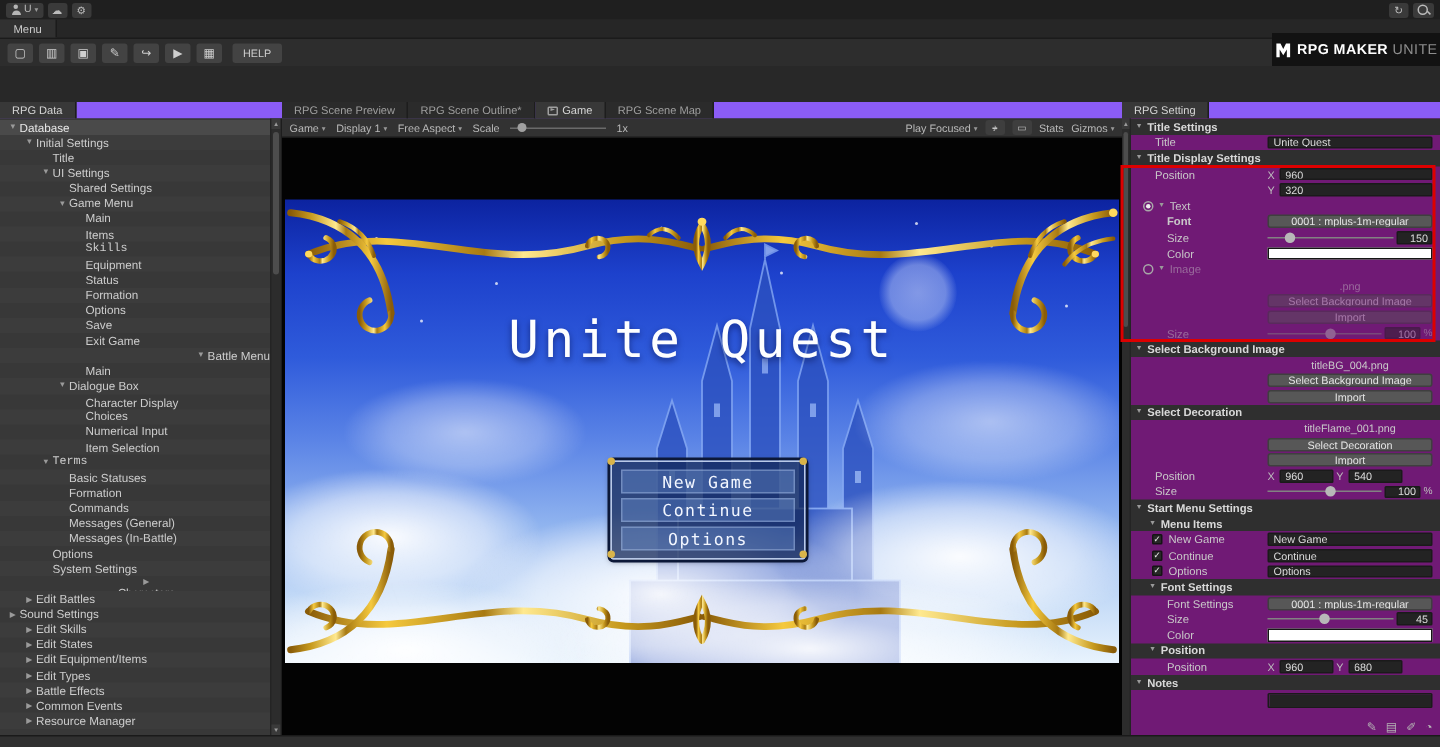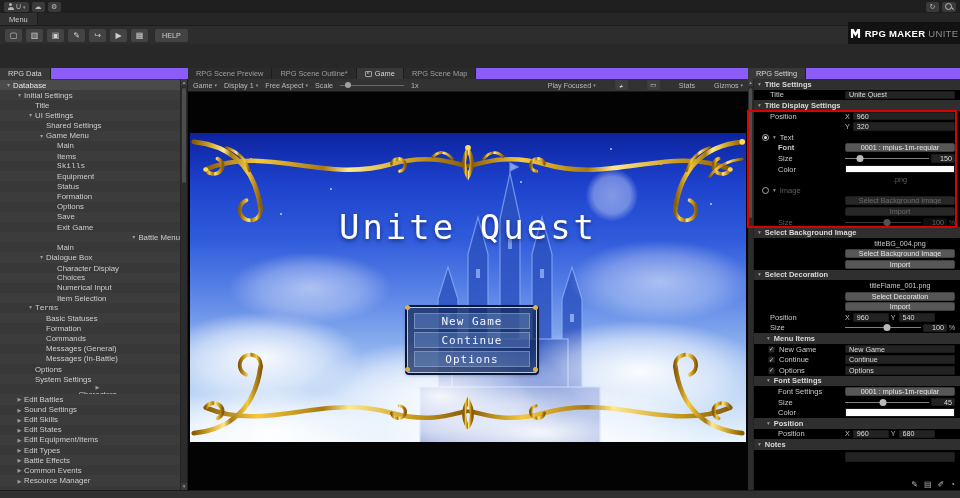--- a/index.html
+++ b/index.html
@@ -47,21 +47,21 @@
 .tree-row.sel{background:#4a4a4a;color:#e8e8e8}
 .tree-arrow{width:9px;font-size:5.2px;color:#9a9a9a;text-align:center;flex:none}
 .vsb{position:absolute;top:0;bottom:0;right:0;width:7px;background:#2c2c2c;border-left:1px solid #242424}
 .vsb .thumb{position:absolute;left:1px;right:1px;top:9px;height:95px;background:#4d4d4d;border-radius:2px}
 .vsb .up,.vsb .dn{position:absolute;left:0;right:0;height:7px;background:#3a3a3a;color:#9a9a9a;font-size:4.2px;display:flex;align-items:center;justify-content:center}
 .vsb .up{top:0}.vsb .dn{bottom:0}
 
 
 .game-toolbar{position:absolute;top:79px;left:188px;width:560px;height:13px;background:#323232;border-bottom:1px solid #191919;display:flex;align-items:center;gap:7px;padding:0 5px;font-size:7.2px;color:#b9b9b9}
 .gt-dd{display:inline-flex;align-items:center;gap:2px;white-space:nowrap}
-.gt-right{margin-left:auto;display:flex;align-items:center;gap:19px}
+.gt-right{margin-left:auto;display:flex;align-items:center;gap:5px}
 .strack{position:relative;width:64px;height:1px;background:#6a6a6a}
 .sknob{position:absolute;top:-2.5px;left:8%;width:6px;height:6px;background:#a0a0a0;border-radius:50%}
 .gt-ic{width:13px;height:10px;background:#3e3e3e;border-radius:2px;display:inline-flex;align-items:center;justify-content:center;font-size:6.5px;color:#c5c5c5}
 .strike{text-decoration:line-through}
 .viewport{position:absolute;top:92px;left:188px;width:560px;height:398px;background:#030303;overflow:hidden}
 
 .title-screen{position:absolute;top:41px;left:2px;width:556px;height:309px;overflow:hidden;
 background:linear-gradient(180deg,#0c23a0 0%,#1d41cc 16%,#2f5bdb 34%,#5b84e6 52%,#8fb3ef 70%,#c3daf7 86%,#e8f3fd 100%)}
 .moon{position:absolute;left:396px;top:36px;width:52px;height:52px;border-radius:50%;background:radial-gradient(circle,#e3e9fc 0%,#bccaf4 50%,rgba(188,202,244,0) 72%);opacity:.5}
 .star{position:absolute;width:2px;height:2px;background:#fff;border-radius:50%;opacity:.75}
@@ -74,21 +74,21 @@
 .orn-tl{top:0;left:0;transform:scaleX(-1)}
 .orn-tr{top:0;right:0}
 .orn-bl{bottom:0;left:0;transform:scale(-1,-1)}
 .orn-br{bottom:0;right:0;transform:scaleY(-1)}
 .game-title{position:absolute;top:74px;left:0;width:100%;text-align:center;font-family:"DejaVu Sans Mono",monospace;font-size:34px;color:#fdfeff;letter-spacing:3px;text-shadow:0 2px 4px rgba(4,10,60,.55)}
 .menu-box{position:absolute;left:217px;top:174px;width:130px;height:66px;background:rgba(15,34,82,.72);border:1px solid #b9c9e8;box-shadow:0 0 0 2px #0c1838,0 1px 4px rgba(0,0,20,.5);border-radius:2px;display:flex;flex-direction:column;gap:3px;padding:5px 6px}
 .menu-box::before{content:"";position:absolute;left:-3px;top:-3px;width:5px;height:5px;background:#d9b44a;border-radius:50%;box-shadow:128px 0 0 #d9b44a,0 62px 0 #d9b44a,128px 62px 0 #d9b44a}
 .menu-btn{flex:1;display:flex;align-items:center;justify-content:center;background:rgba(112,152,222,.38);border:1px solid rgba(195,214,246,.35);font-family:"DejaVu Sans Mono",monospace;font-size:11px;color:#f2f6ff;letter-spacing:1px}
 
 
-.right-panel{position:absolute;top:79px;left:748px;width:212px;bottom:8px;background:#000000}
+.right-panel{position:absolute;top:79px;left:748px;width:212px;bottom:8px;background:#701a75}
 .rp-sb{position:absolute;left:0;top:0;bottom:0;width:6px;background:#2c2c2c;border-right:1px solid #242424}
 .rp-sb .thumb{position:absolute;left:1px;right:1px;top:9px;height:130px;background:#4d4d4d;border-radius:2px}
 .rp-sb .up{position:absolute;top:0;left:0;right:0;height:7px;background:#3a3a3a;color:#9a9a9a;font-size:4.2px;display:flex;align-items:center;justify-content:center}
 .rp-body{position:absolute;left:6px;right:0;top:0;bottom:13px;overflow:hidden}
 .irow{position:relative;height:10.6px;display:flex;align-items:center;font-size:7.5px;color:#c9c9c9}
 .irow.header{background:#2f2f2f;font-weight:bold;color:#d9d9d9}
 .irow.tallrow{height:14px}
 .fold{font-size:4.8px;color:#9a9a9a;margin-right:3px;flex:none}
 .ilabel{white-space:nowrap;display:inline-flex;align-items:center}
 .ctl{position:absolute;left:91px;right:5px;top:1px;bottom:1px;display:flex;align-items:center;gap:2px}
@@ -302,21 +302,21 @@
           <span>System Settings</span>
         </div>
         <div class="tree-row" style="padding-left: 15px; flex-direction: column;">
           <span class="tree-arrow">▶</span>
           <span>Characters</span>
         </div>
         <div class="tree-row" style="padding-left: 15px;">
           <span class="tree-arrow">▶</span>
           <span>Edit Battles</span>
         </div>
-        <div class="tree-row" style="padding-left: 15px;">
+        <div class="tree-row" style="padding-left: 4px;">
           <span class="tree-arrow">▶</span>
           <span>Sound Settings</span>
         </div>
         <div class="tree-row" style="padding-left: 15px;">
           <span class="tree-arrow">▶</span>
           <span>Edit Skills</span>
         </div>
         <div class="tree-row" style="padding-left: 15px;">
           <span class="tree-arrow">▶</span>
           <span>Edit States</span>
@@ -583,29 +583,29 @@
           </div>
         </div>
         <div class="irow">
           <span class="ilabel" style="padding-left: 24px;">
             <span>Color</span>
           </span>
           <div class="ctl">
             <span class="colorsw" style="background: rgb(255, 255, 255);"></span>
           </div>
         </div>
-        <div class="irow">
-          <div class="ctl">
-            <span class="centerlab dis">.png</span>
-          </div>
-        </div>
         <div class="irow" style="padding-left: 8px;">
           <span class="radio"></span>
           <span class="fold">▼</span>
           <span class="ilabel dis">Image</span>
+        </div>
+        <div class="irow">
+          <div class="ctl">
+            <span class="centerlab dis">.png</span>
+          </div>
         </div>
         <div class="irow">
           <div class="ctl">
             <span class="btn dis">Select Background Image</span>
           </div>
         </div>
         <div class="irow">
           <div class="ctl">
             <span class="btn dis">Import</span>
           </div>
@@ -675,20 +675,24 @@
           <span class="ilabel" style="padding-left: 16px;">
             <span>Size</span>
           </span>
           <div class="ctl">
             <span class="track">
               <span class="knob" style="left: 55%;"></span>
             </span>
             <span class="valbox">100</span>
             <span class="sfx">%</span>
           </div>
+        </div>
+        <div class="irow header" style="padding-left: 3px;">
+          <span class="fold">▼</span>
+          <span class="ilabel">Start Menu Settings</span>
         </div>
         <div class="irow header" style="padding-left: 12px;">
           <span class="fold">▼</span>
           <span class="ilabel">Menu Items</span>
         </div>
         <div class="irow">
           <span class="ilabel" style="padding-left: 14px;">
             <span class="chkbox">✓</span>
             <span>New Game</span>
           </span>

